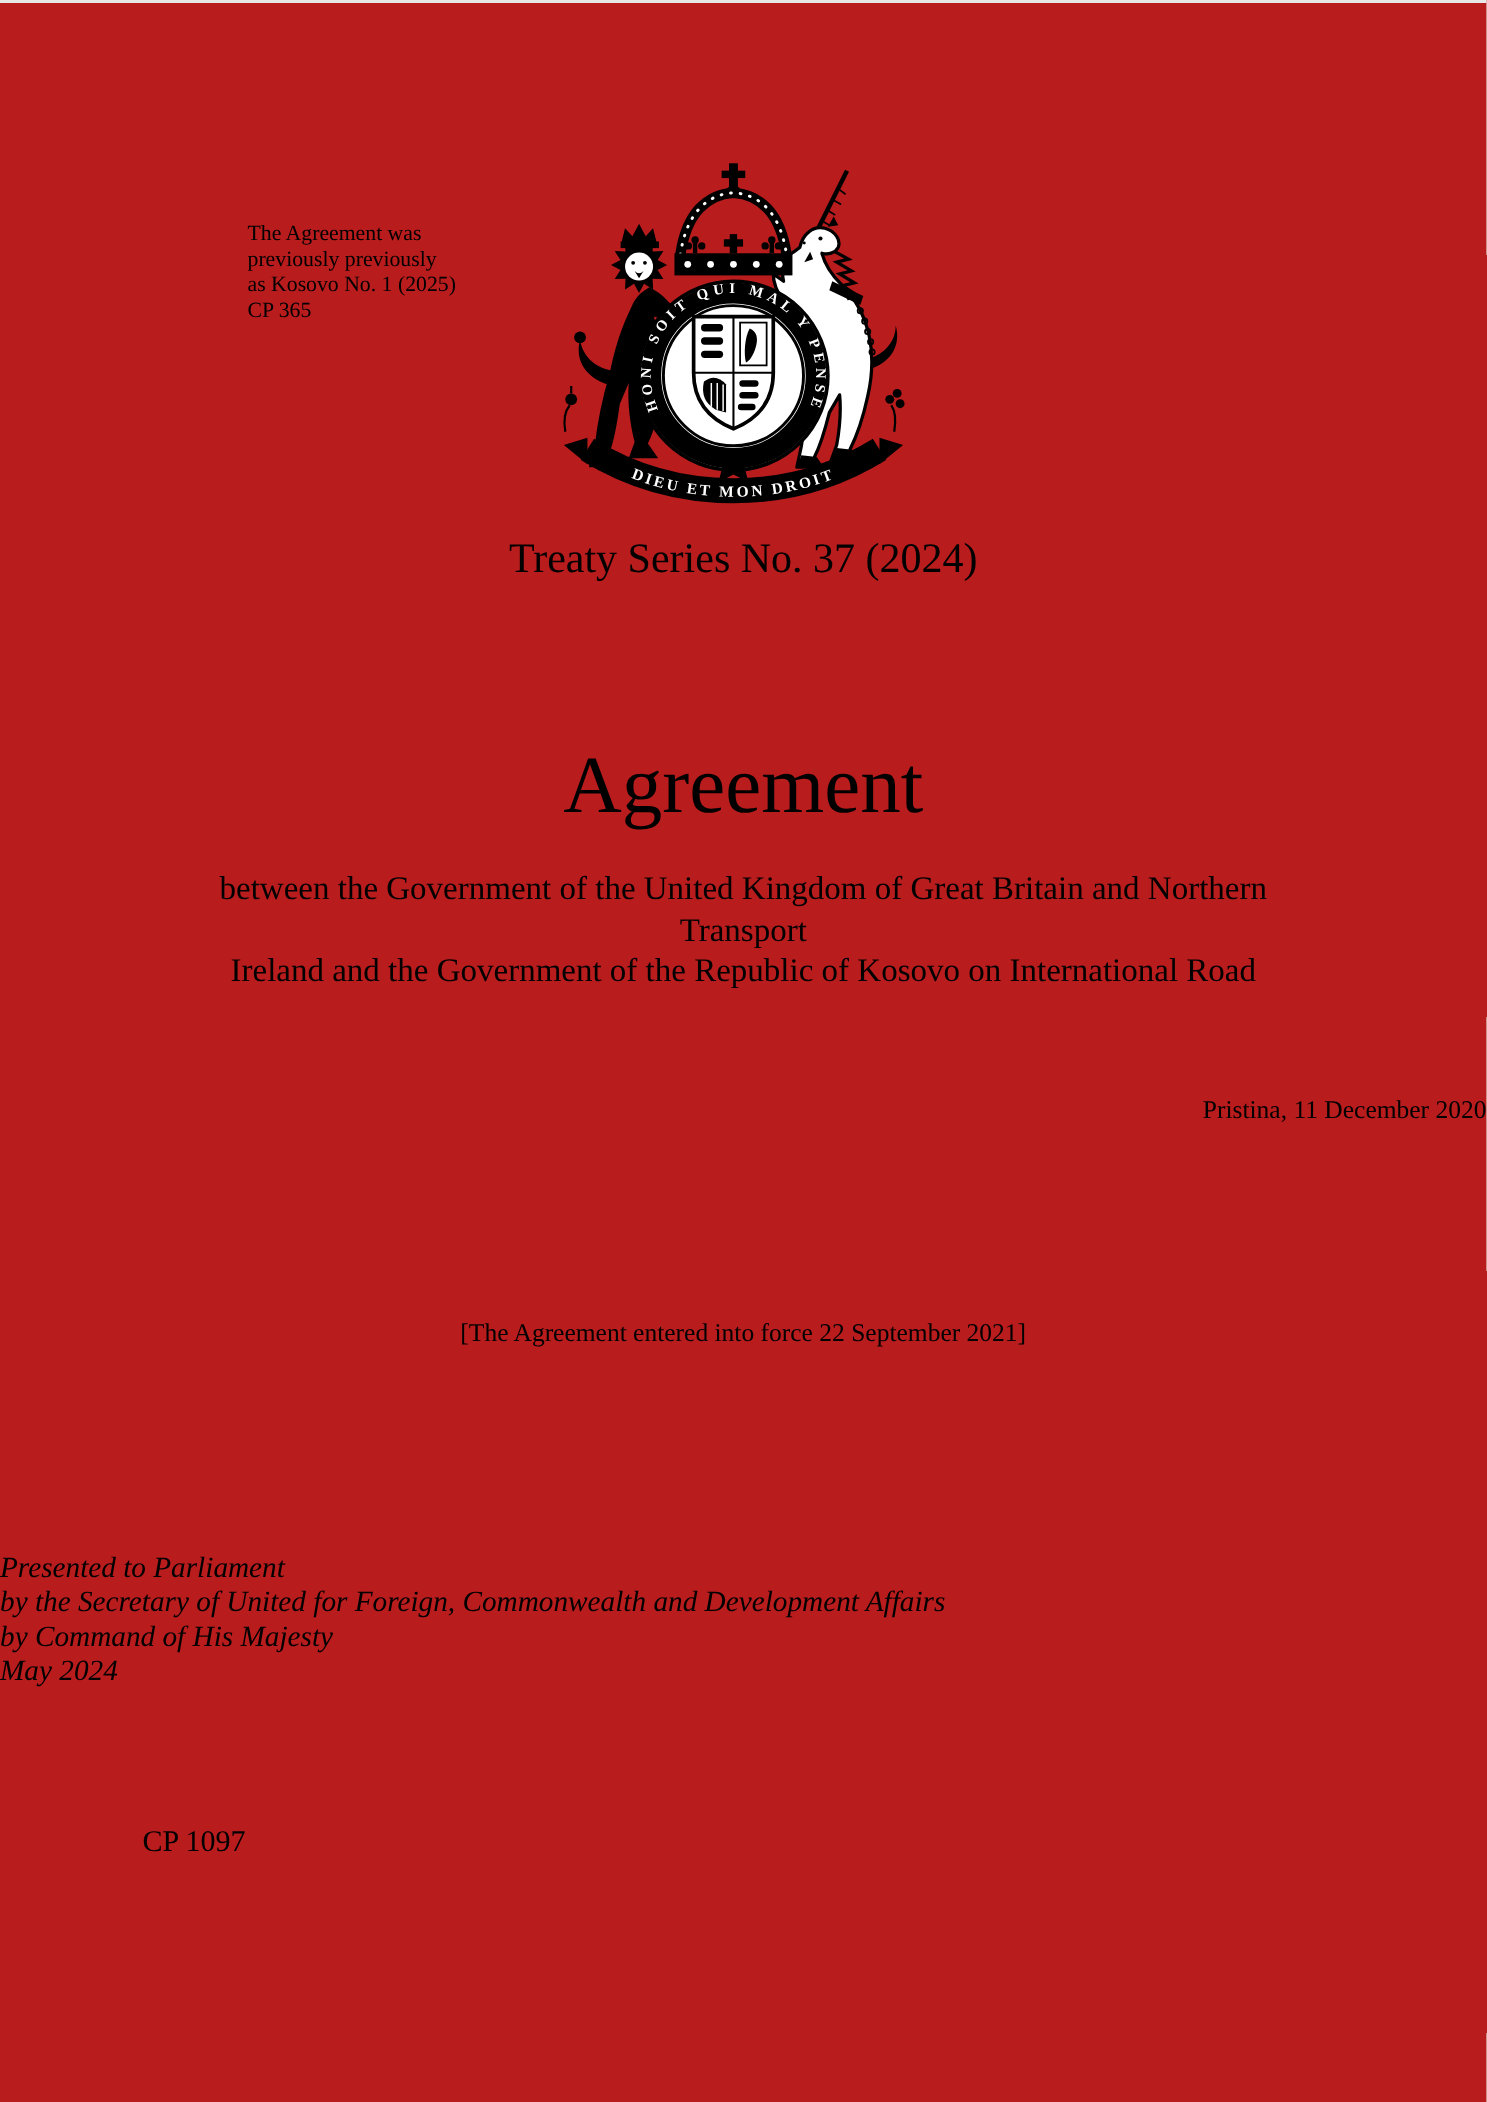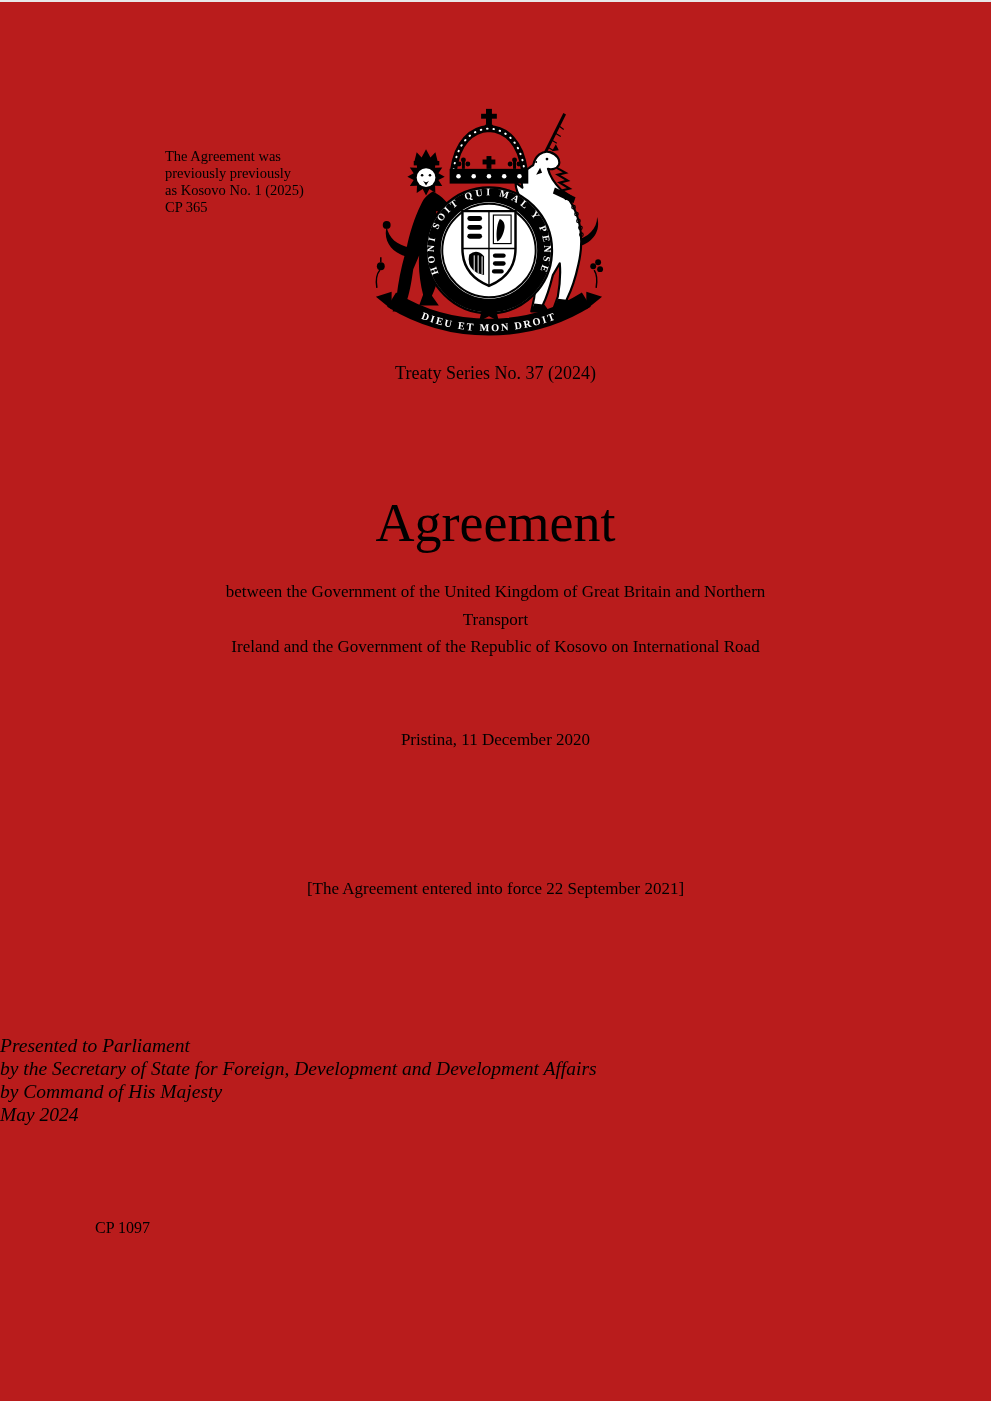--- a/index.html
+++ b/index.html
@@ -14,45 +14,45 @@
   }
   .prev-pub{
     position:absolute;left:165px;top:146px;
     font-size:14.5px;line-height:17px;
   }
   .arms{
     position:absolute;left:362px;top:99px;width:250px;height:236px;
   }
   .series{
     position:absolute;left:0;top:357px;width:100%;
-    text-align:center;font-size:18px;line-height:28px;
+    text-align:center;font-size:28px;line-height:28px;
   }
   .title{
     position:absolute;left:0;top:494px;width:100%;
     text-align:center;font-size:54px;font-weight:400;line-height:1;margin:0;font-family:Liberation Serif, serif;
   }
   .subtitle{
     position:absolute;left:0;top:576px;width:100%;
-    text-align:center;font-size:17px;line-height:27.5px;
+    text-align:center;font-size:22px;line-height:27.5px;
   }
   .place-date{
     position:absolute;left:0;top:728px;width:100%;
-    text-align:center;font-size:17px;line-height:20px;
+    text-align:right;font-size:17px;line-height:20px;
   }
   .force-note{
     position:absolute;left:0;top:877px;width:100%;
     text-align:center;font-size:17px;line-height:20px;
   }
   .presented{
     position:absolute;left:0;top:1032px;width:100%;
     text-align:left;font-style:italic;font-size:19.5px;line-height:23px;
   }
   .cp-num{
     position:absolute;left:95px;top:1214px;
-    font-size:16px;line-height:24px;
+    font-size:20px;line-height:24px;
   }
   svg text{font-family:"Liberation Serif",serif;}
 </style>
 </head>
 <body>
 
 <div class="page">
 
   <div class="prev-pub">
     <div>The Agreement was</div>
@@ -195,20 +195,20 @@
     <div>Transport</div>
     <div>Ireland and the Government of the Republic of Kosovo on International Road</div>
   </div>
 
   <div class="place-date">Pristina, 11 December 2020</div>
 
   <div class="force-note">[The Agreement entered into force 22 September 2021]</div>
 
   <div class="presented">
     <div>Presented to Parliament</div>
-    <div>by the Secretary of State for Foreign, Development and Development Affairs</div>
+    <div>by the Secretary of United for Foreign, Commonwealth and Development Affairs</div>
     <div>by Command of His Majesty</div>
     <div>May 2024</div>
   </div>
 
   <div class="cp-num">CP 1097</div>
 
 </div>
 
 </body></html>

